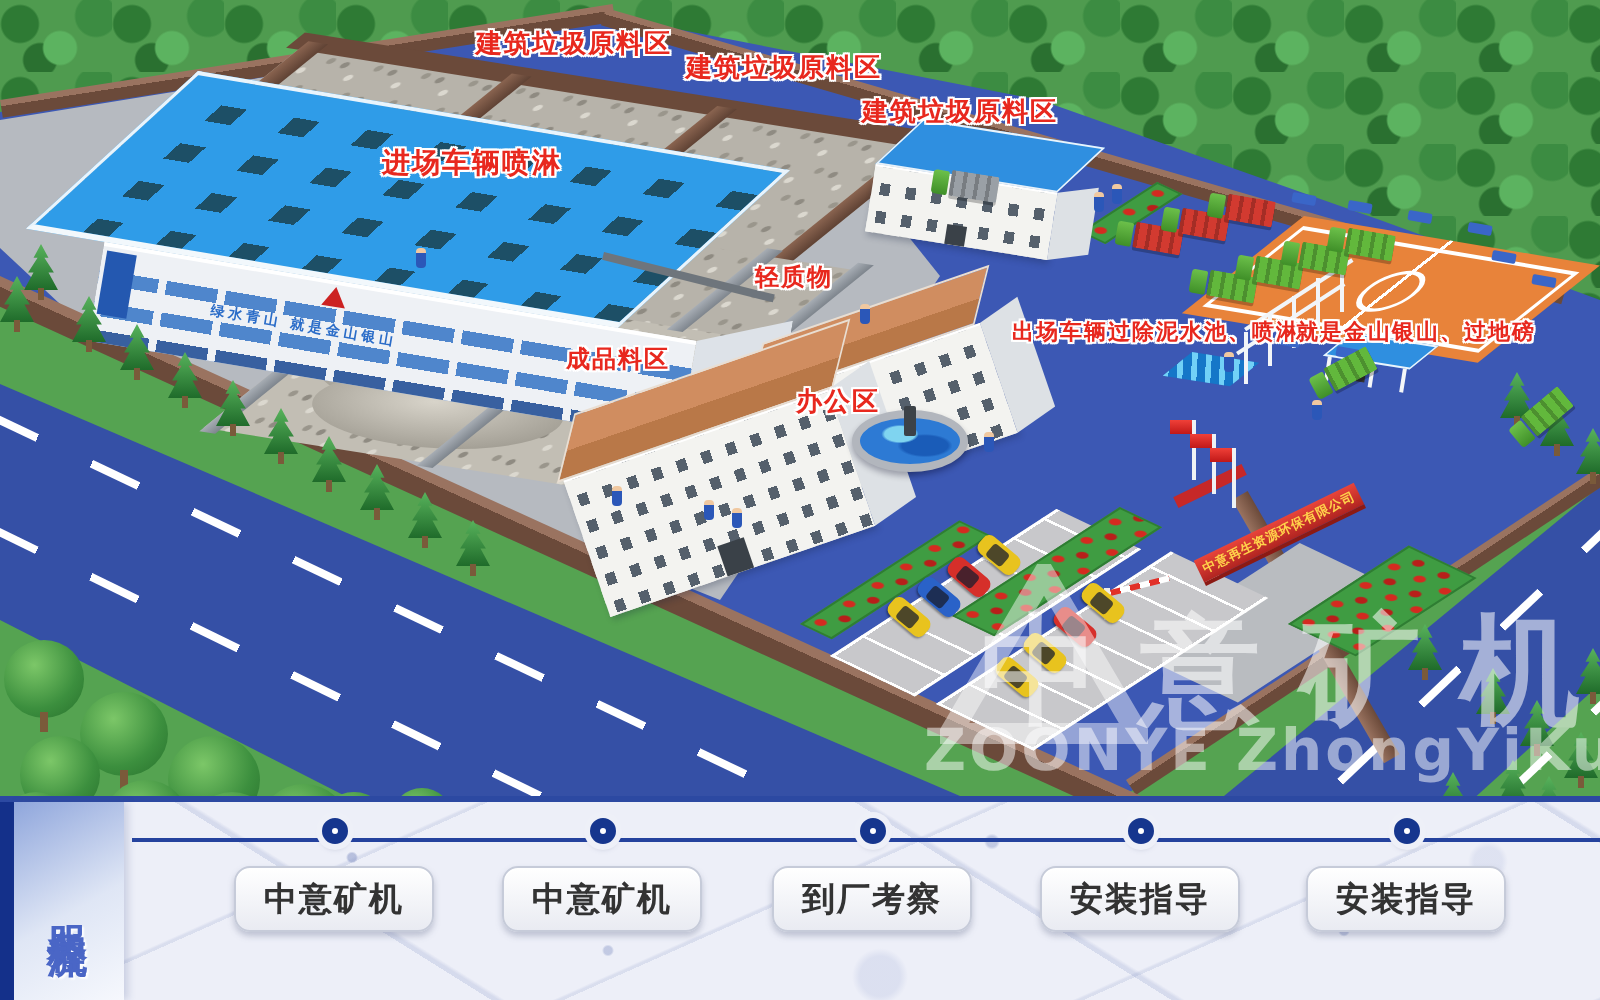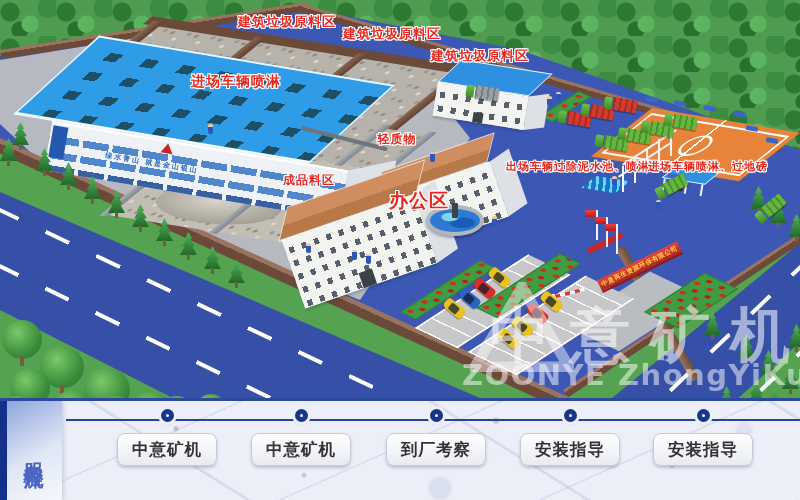--- a/index.html
+++ b/index.html
@@ -298,23 +298,23 @@
     <div class="flagpole" style="left:616px;top:224px"></div>
     <div class="barrier-pole"></div>
     <div class="barrier-arm"></div>
 
     <div class="lbl" style="left:287px;top:22px;font-size:13px">建筑垃圾原料区</div>
     <div class="lbl" style="left:392px;top:34px;font-size:13px">建筑垃圾原料区</div>
     <div class="lbl" style="left:480px;top:56px;font-size:13px">建筑垃圾原料区</div>
     <div class="lbl" style="left:236px;top:82px;font-size:14px">进场车辆喷淋</div>
     <div class="lbl" style="left:397px;top:139px;font-size:12px">轻质物</div>
     <div class="lbl" style="left:309px;top:180px;font-size:12px">成品料区</div>
-    <div class="lbl" style="left:419px;top:201px;font-size:19px">办公区</div>
+    <div class="lbl" style="left:419px;top:201px;font-size:13px">办公区</div>
     <div class="lbl" style="left:578px;top:166px;font-size:11px">出场车辆过除泥水池、喷淋</div>
-    <div class="lbl" style="left:708px;top:166px;font-size:11px">进场车辆喷淋、过地磅</div>
+    <div class="lbl" style="left:708px;top:166px;font-size:11px">就是金山银山、过地磅</div>
 
     <svg class="wm-tri" width="104" height="90" viewBox="0 0 104 90">
       <path d="M52 5 L99 85 L5 85 Z" fill="none" stroke="rgba(255,255,255,0.48)" stroke-width="11"></path>
     </svg>
     <div class="wm-cn">中意矿机</div>
     <div class="wm-en">ZOONYE ZhongYiKuangJi</div>
   <div class="conifer" style="left: 36px; top: 148px;"></div>
       <div class="conifer" style="left: 60px; top: 162px;"></div>
       <div class="conifer" style="left: 84px; top: 176px;"></div>
       <div class="conifer" style="left: 108px; top: 190px;"></div>

